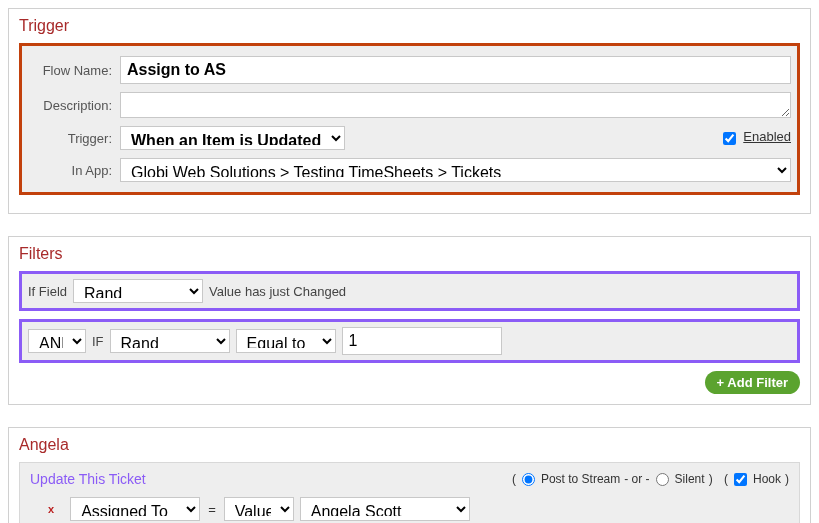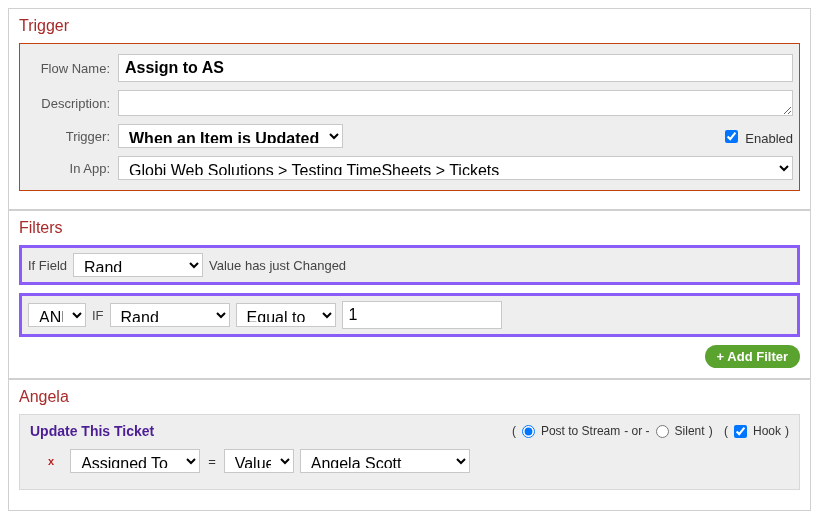--- a/index.html
+++ b/index.html
@@ -6,33 +6,33 @@
   body {
     margin: 0;
     padding: 8px;
     font-family: Arial, Helvetica, sans-serif;
     font-size: 13px;
     color: #333;
     background: #fff;
   }
   .panel {
     border: 1px solid #d0d0d0;
-    margin-bottom: 0;
+    margin-bottom: 22px;
     padding: 8px 10px 10px 10px;
     background: #fff;
   }
   .panel-title {
     color: #a82a2a;
     font-size: 16px;
     margin: 0 0 8px 0;
     font-weight: normal;
   }
   .grey-box {
     background: #eeeeee;
-    border: 1px solid #c2410c;
+    border: 3px solid #c2410c;
     padding: 6px 6px;
     margin-bottom: 8px;
   }
   .form-row {
     display: flex;
     align-items: center;
     padding: 4px 0;
   }
   .form-label {
     width: 92px;
@@ -43,21 +43,21 @@
   input[type="text"], textarea, select {
     font-family: inherit;
     font-size: 16px;
     border: 1px solid #c8c8c8;
     background: #fff;
     padding: 4px 6px;
   }
   input[type="text"].wide { flex: 1; }
   textarea.wide { flex: 1; height: 26px; resize: both; }
   select.trigger { width: 225px; font-weight: bold; }
-  .enabled-row { margin-left: auto; display: flex; align-items: flex-end; gap: 4px; }
+  .enabled-row { margin-left: auto; display: flex; align-items: flex-start; gap: 4px; text-decoration: underline; }
   select.full { flex:1; }
   .filter-row {
     background: #eeeeee;
     border: 3px solid #8b5cf6;
     padding: 5px 6px;
     margin-bottom: 8px;
     display: flex;
     align-items: center;
     gap: 6px;
   }
@@ -77,21 +77,21 @@
     background: #eeeeee;
     border: 1px solid #d8d8d8;
     padding: 8px 10px 10px 10px;
     margin-bottom: 10px;
   }
   .action-head {
     display:flex;
     align-items:center;
     margin-bottom:8px;
   }
-  .action-title { font-weight:bold; color:#4c1d95; font-size:14px; }
+  .action-title { font-weight:normal; color:#8b5cf6; font-size:14px; }
   .options { margin-left:auto; font-size:12px; color:#333; display:flex; align-items:center; gap:4px;}
   .options input[type="radio"],.options input[type="checkbox"]{ margin:0 2px; }
   .action-line { display:flex; align-items:center; gap:6px; padding: 2px 0 6px 28px;}
   .remove-x { color:#b22; font-weight:bold; cursor:pointer; font-size:11px; position:relative; left:-10px;}
   .eq { color:#333; padding:0 2px;}
   .add-field { color:#b22; font-weight:bold; font-size:12px; cursor:pointer; }
   select { height:24px; }
   .bold-inp { font-weight:bold; font-size:15px; }
 </style>
 </head>

